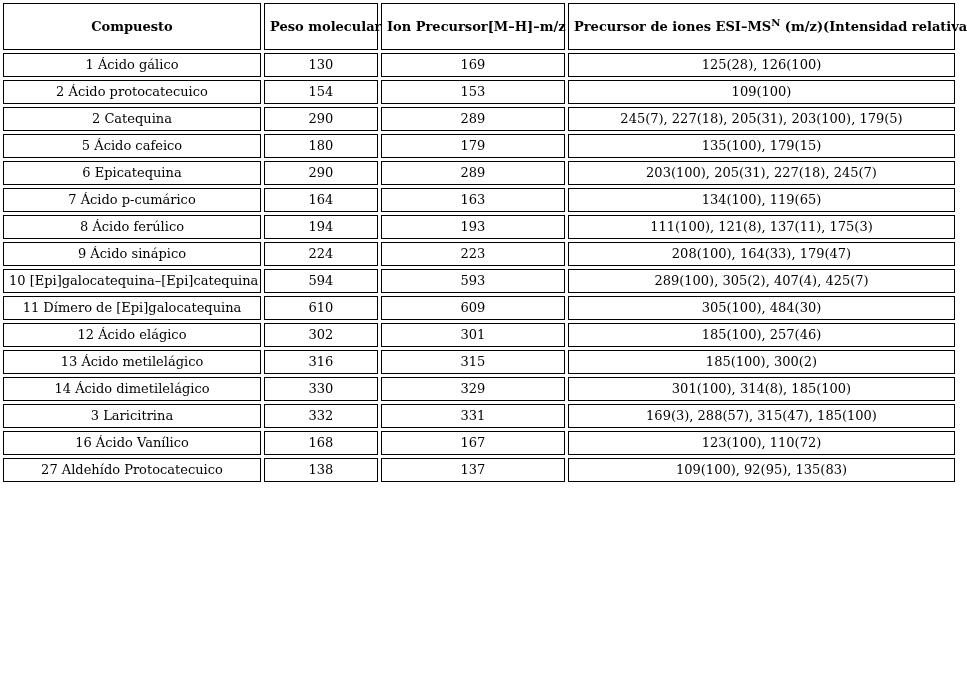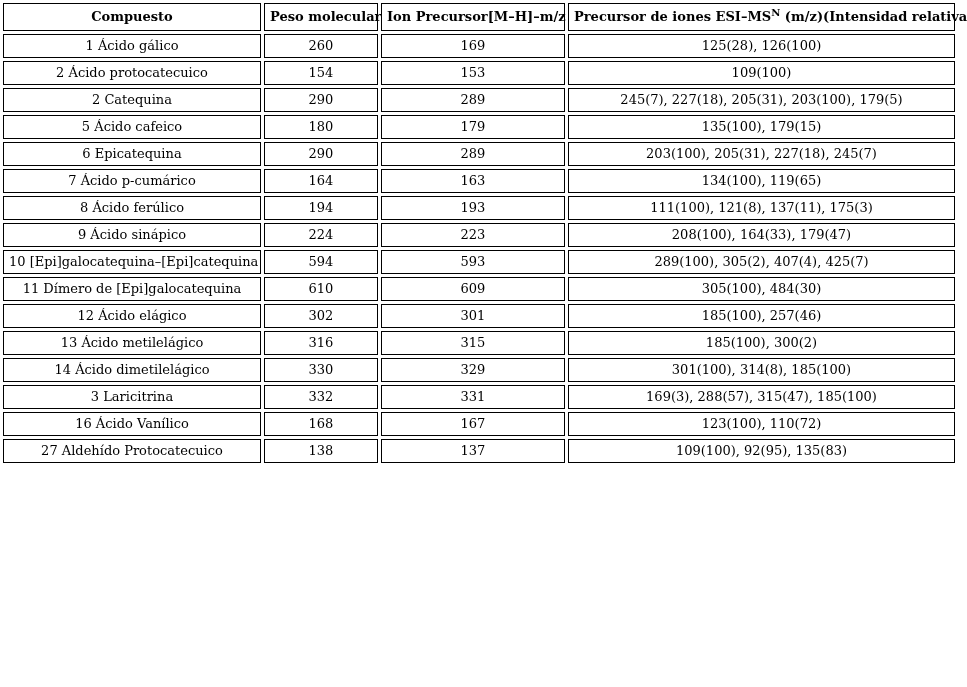--- a/index.html
+++ b/index.html
@@ -27,21 +27,21 @@
     box-sizing: border-box;
     font-size: 13px;
     line-height: 20px;
     padding: 1px 5px;
     white-space: nowrap;
     vertical-align: middle;
     background: #ffffff;
   }
   table.compounds th {
     font-weight: bold;
-    height: 28px;
+    height: 47px;
     text-align: center;
   }
   table.compounds th.h-frag {
     text-align: left;
   }
   table.compounds td {
     height: 24px;
   }
   td.c-compound, td.c-frag { text-align: center; }
   td.c-mw, td.c-prec { text-align: center; }
@@ -70,21 +70,21 @@
     <tr>
       <th>Compuesto</th>
       <th>Peso molecular</th>
       <th>Ion Precursor[M–H]–m/z</th>
       <th class="h-frag"><span>Precursor de iones ESI–MS</span><sup class="ms-sup">N</sup><span> (m/z)(Intensidad relativa)</span></th>
     </tr>
   </thead>
   <tbody>
     <tr>
       <td class="c-compound">1 Ácido gálico</td>
-      <td class="c-mw">260</td>
+      <td class="c-mw">130</td>
       <td class="c-prec">169</td>
       <td class="c-frag">125(28), 126(100)</td>
     </tr>
     <tr>
       <td class="c-compound">2 Ácido protocatecuico</td>
       <td class="c-mw">154</td>
       <td class="c-prec">153</td>
       <td class="c-frag">109(100)</td>
     </tr>
     <tr>

